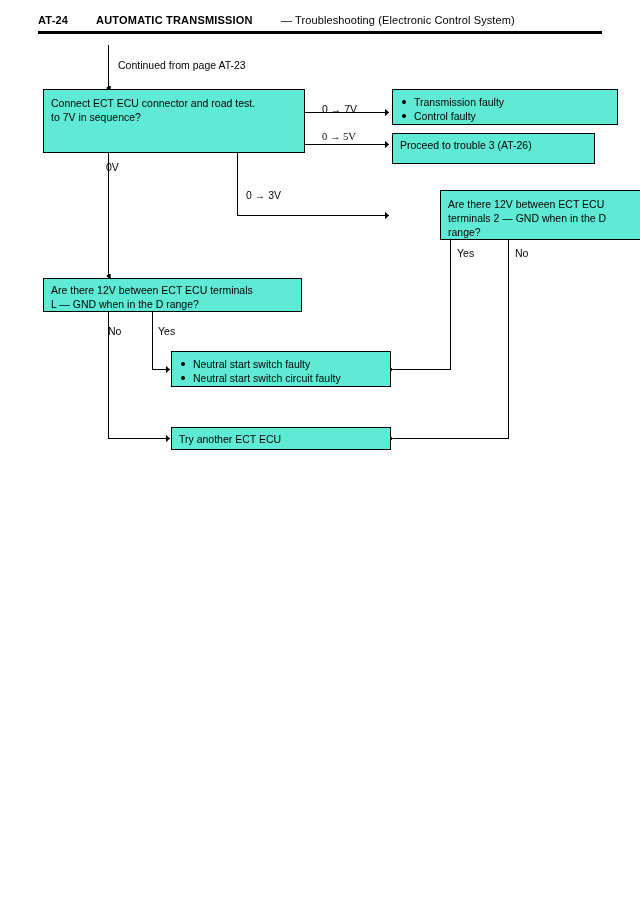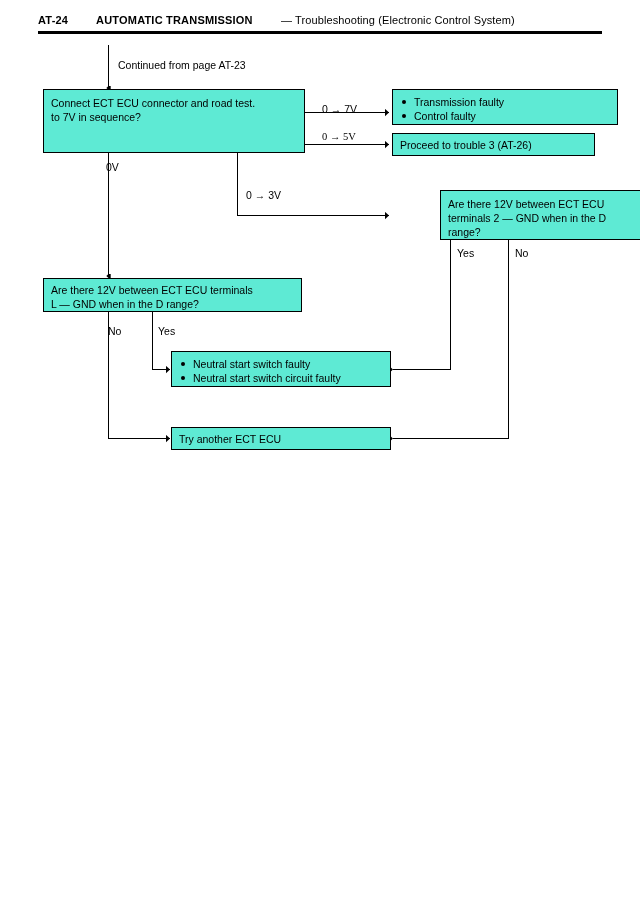--- a/index.html
+++ b/index.html
@@ -179,21 +179,21 @@
     <div class="line">to 7V in sequence?</div>
   </div>
 
   <div class="node" style="left:392px; top:89px; width:226px; height:36px; padding-top:5px;">
     <ul class="bullets">
       <li>Transmission faulty</li>
       <li>Control faulty</li>
     </ul>
   </div>
 
-  <div class="node" style="left:392px; top:133px; width:203px; height:23px; padding-top:4px;">
+  <div class="node" style="left:392px; top:133px; width:203px; height:31px; padding-top:4px;">
     <div class="line">Proceed to trouble 3 (AT-26)</div>
   </div>
 
   <div class="node" style="left:392px; top:190px; width:203px; height:50px;margin-left:48px;">
     <div class="line">Are there 12V between ECT ECU</div>
     <div class="line">terminals 2 — GND when in the D</div>
     <div class="line">range?</div>
   </div>
 
   <div class="node" style="left:43px; top:278px; width:259px; height:34px; padding-top:4px;">

